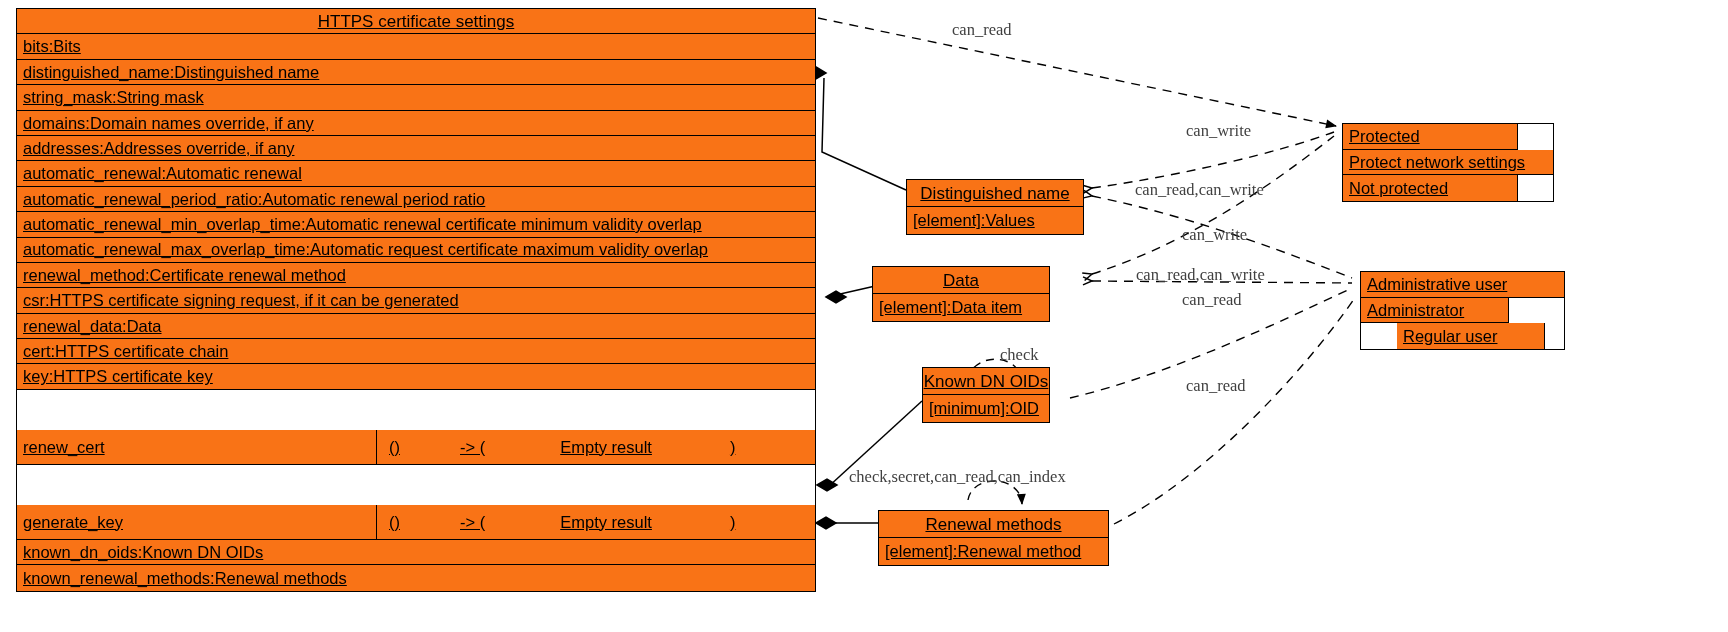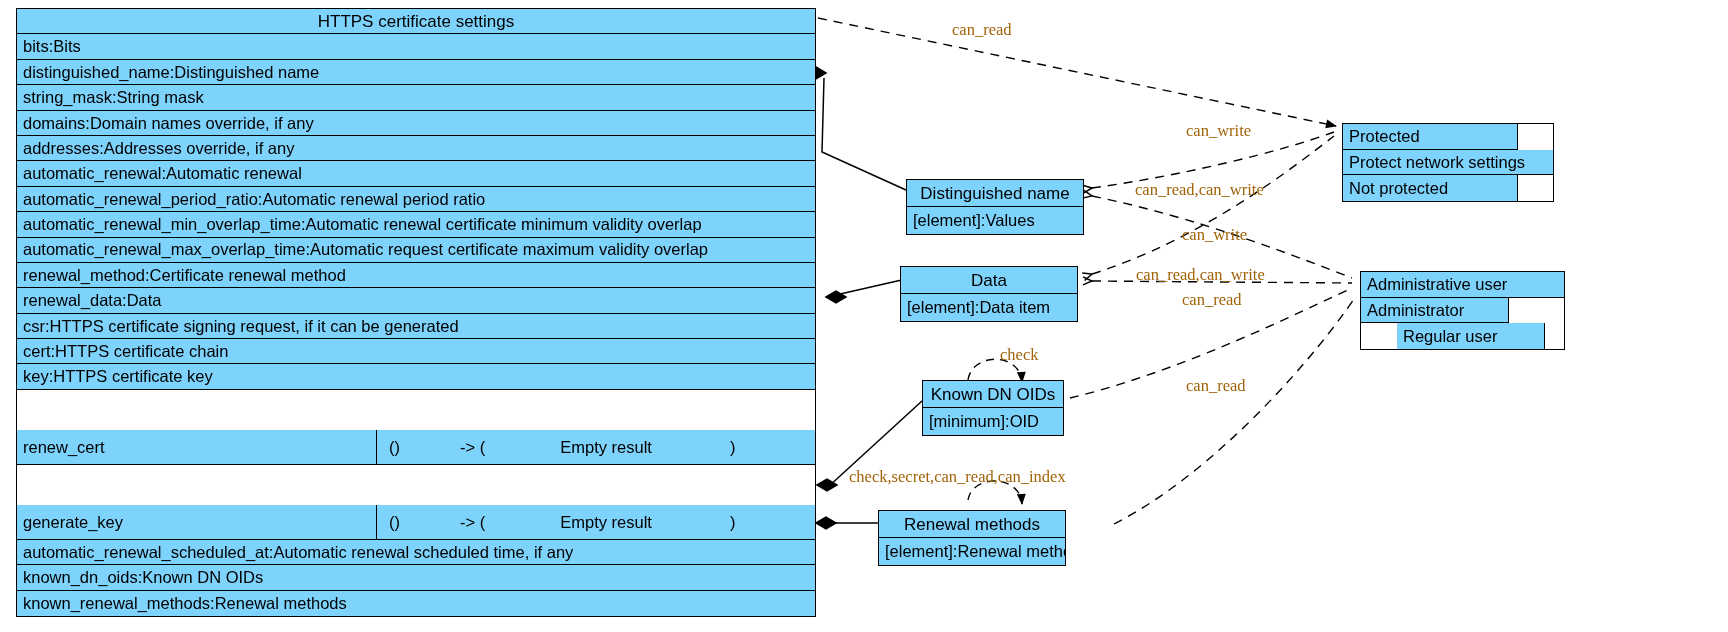--- a/index.html
+++ b/index.html
@@ -2,23 +2,23 @@
 <html><head>
 <meta charset="utf-8">
 <style>
   html,body{margin:0;padding:0;background:#fff;}
   body{width:1728px;height:632px;position:relative;overflow:hidden;
        font-family:"Liberation Sans",sans-serif;color:#000;}
   .diagram{position:absolute;left:0;top:0;width:1728px;height:632px;}
 
   
   .uml{position:absolute;box-sizing:border-box;background:#fff;border:1.6px solid #000;}
-  .uml .row{box-sizing:border-box;border-bottom:1.6px solid #000;background:#7dd3fc;
+  .uml .row{box-sizing:border-box;border-bottom:1.6px solid #000;background:#f97316;
             font-size:16.5px;line-height:1;display:flex;align-items:center;
-            padding:0 6px;white-space:nowrap;overflow:hidden;}
+            padding:0 6px;white-space:nowrap;overflow:hidden;text-decoration:underline;}
   .uml .row:last-child{border-bottom:none;}
   .uml .title{justify-content:center;font-size:17px;}
 
   
   #main-class{left:16px;top:8px;width:800px;}
   #main-class .row{height:25.4px;}
   #main-class .row.op{padding:0;margin-top:40px;}
   #main-class .op .opname{box-sizing:border-box;width:360px;height:100%;
         display:flex;align-items:center;padding:0 6px;border-right:1.6px solid #000;}
   #main-class .op .opsig{box-sizing:border-box;flex:1;height:100%;display:flex;
@@ -27,37 +27,37 @@
   #main-class .opsig .a{margin-left:6px;}
   #main-class .opsig .b{margin-left:60px;}
   #main-class .opsig .c{margin-left:75px;}
   #main-class .opsig .d{margin-left:78px;}
 
   
   .small .row{height:27px;justify-content:center;text-align:right;}
   .small .row.attr{justify-content:flex-start;}
 
   #cls-dn{left:906px;top:179px;width:178px;}
-  #cls-data{left:900px;top:266px;width:178px;}
-  #cls-oids{left:922px;top:380px;width:142px;}
-  #cls-renewal{left:878px;top:510px;width:188px;}
+  #cls-data{left:872px;top:266px;width:178px;}
+  #cls-oids{left:922px;top:367px;width:128px;}
+  #cls-renewal{left:878px;top:510px;width:231px;}
 
   #cls-protect{left:1342px;top:123px;width:212px;}
   #cls-protect .row{height:25.5px;justify-content:flex-start;}
   #cls-protect .row.r2{width:175px;border-right:1.6px solid #000;}
   #cls-protect .row.r3{width:175px;border-right:1.6px solid #000;border-bottom:none;}
 
   #cls-admin{left:1360px;top:271px;width:205px;}
   #cls-admin .row{height:25.5px;justify-content:flex-start;}
   #cls-admin .row.r2{width:148px;border-right:1.6px solid #000;}
   #cls-admin .row.r3{width:148px;border-right:1.6px solid #000;border-bottom:none;margin-left:36px;}
 
   
   .elabel{position:absolute;font-family:"Liberation Serif",serif;font-size:16.5px;
-          color:#a16207;white-space:nowrap;}
+          color:#404040;white-space:nowrap;}
   svg.links{position:absolute;left:0;top:0;width:1728px;height:632px;
             overflow:visible;pointer-events:none;}
 </style>
 </head>
 <body>
 
 <div class="diagram">
 
   <svg class="links" viewBox="0 0 1728 632">
     <defs>
@@ -111,22 +111,22 @@
     <div class="row">bits:Bits</div>
     <div class="row">distinguished_name:Distinguished name</div>
     <div class="row">string_mask:String mask</div>
     <div class="row">domains:Domain names override, if any</div>
     <div class="row">addresses:Addresses override, if any</div>
     <div class="row">automatic_renewal:Automatic renewal</div>
     <div class="row">automatic_renewal_period_ratio:Automatic renewal period ratio</div>
     <div class="row">automatic_renewal_min_overlap_time:Automatic renewal certificate minimum validity overlap</div>
     <div class="row">automatic_renewal_max_overlap_time:Automatic request certificate maximum validity overlap</div>
     <div class="row">renewal_method:Certificate renewal method</div>
+    <div class="row">csr:HTTPS certificate signing request, if it can be generated</div>
     <div class="row">renewal_data:Data</div>
-    <div class="row">csr:HTTPS certificate signing request, if it can be generated</div>
     <div class="row">cert:HTTPS certificate chain</div>
     <div class="row">key:HTTPS certificate key</div>
 
     <div class="row op tall">
       <div class="opname">renew_cert</div>
       <div class="opsig">
         <span class="a">()</span>
         <span class="b">-&gt; (</span>
         <span class="c">Empty result</span>
         <span class="d">)</span>
@@ -135,21 +135,20 @@
     <div class="row op tall">
       <div class="opname">generate_key</div>
       <div class="opsig">
         <span class="a">()</span>
         <span class="b">-&gt; (</span>
         <span class="c">Empty result</span>
         <span class="d">)</span>
       </div>
     </div>
 
-    <div class="row">automatic_renewal_scheduled_at:Automatic renewal scheduled time, if any</div>
     <div class="row">known_dn_oids:Known DN OIDs</div>
     <div class="row">known_renewal_methods:Renewal methods</div>
   </div>
 
   <div class="uml small" id="cls-dn">
     <div class="row title">Distinguished name</div>
     <div class="row attr">[element]:Values</div>
   </div>
 
   <div class="uml small" id="cls-data">

